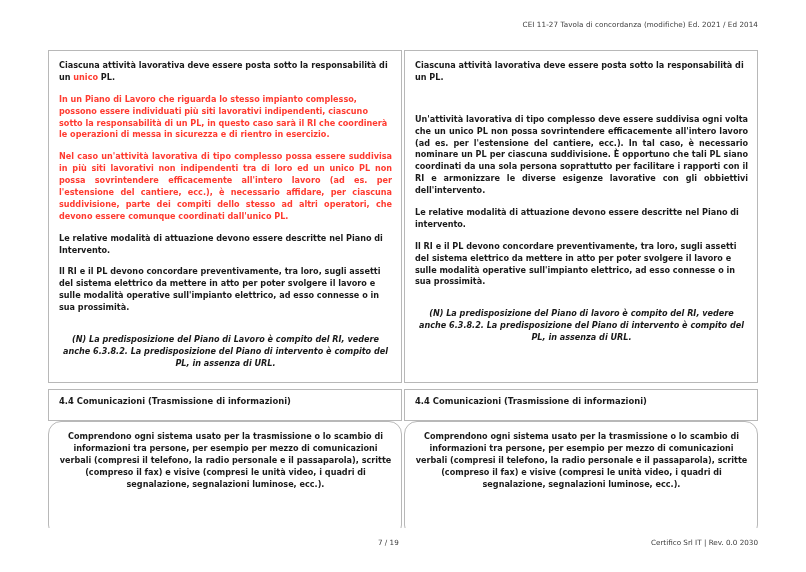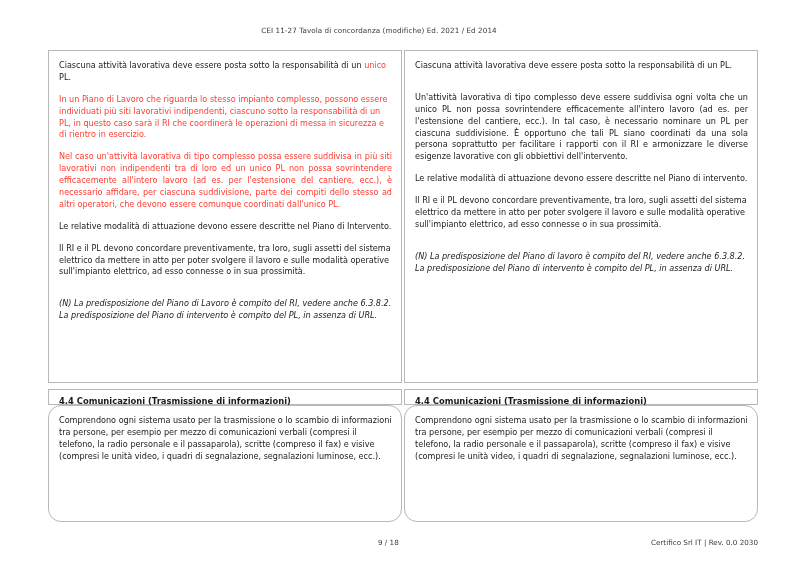--- a/index.html
+++ b/index.html
@@ -18,23 +18,23 @@
   .page {
     position: absolute;
     left: 0; top: 0;
     width: 806px;
     height: 572px;
     box-sizing: border-box;
   }
   .doc-header {
     position: absolute;
     left: 0;
-    top: 26px;
+    top: 20px;
     width: 758px;
-    text-align: center;
+    text-align: right;
     font-size: 7.2px;
     color: #3a3a3a;
     letter-spacing: 0.01em;
   }
   .table-wrap {
     position: absolute;
     left: 48px;
     top: 50px;
     width: 710px;
     height: 478px;
@@ -67,37 +67,38 @@
     flex: 0 0 2px;
   }
   .cell.right {
     width: 354px;
     flex: 0 0 354px;
   }
   .row-main .cell {
     height: 333px;
   }
   .row-head .cell {
-    height: 16px;
+    height: 32px;
     padding-top: 5px;
     padding-bottom: 4px;
     font-weight: bold;
     font-size: 8.4px;
   }
   .row-body .cell {
     height: 117px;
     overflow: hidden;
     border-radius: 13px;
   }
   p {
     margin: 0 0 10px 0;
+    font-weight: bold;
   }
-  p:last-child { margin-bottom: 0; }
+  p:last-child { margin-bottom: 0; text-align: center; }
   .red { color: #ff3b30; }
-  .just { text-align: justify; }
+  .just { text-align: justify; margin-top: 10px; }
   .ital { font-style: italic; color: #1a1a1a; }
   .spacer-p { height: 10px; margin: 0; }
   .doc-footer {
     position: absolute;
     left: 48px;
     top: 538px;
     width: 710px;
     display: flex;
     justify-content: space-between;
     font-size: 7.2px;
@@ -150,17 +151,17 @@
       </div>
       <div class="spacer-col"></div>
       <div class="cell right">
         <p>Comprendono ogni sistema usato per la trasmissione o lo scambio di informazioni tra persone, per esempio per mezzo di comunicazioni verbali (compresi il telefono, la radio personale e il passaparola), scritte (compreso il fax) e visive (compresi le unità video, i quadri di segnalazione, segnalazioni luminose, ecc.).</p>
       </div>
     </div>
 
   </div>
 
   <div class="doc-footer">
-    <span class="foot-page">9 / 18</span>
+    <span class="foot-page">7 / 19</span>
     <span>Certifico Srl IT | Rev. 0.0 2030</span>
   </div>
 
 </div>
 
 </body></html>

